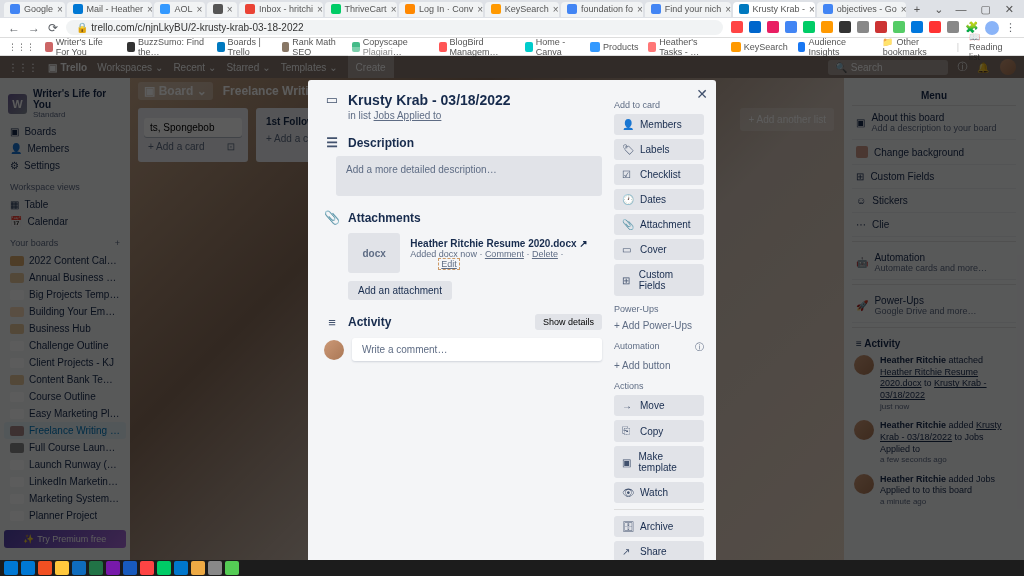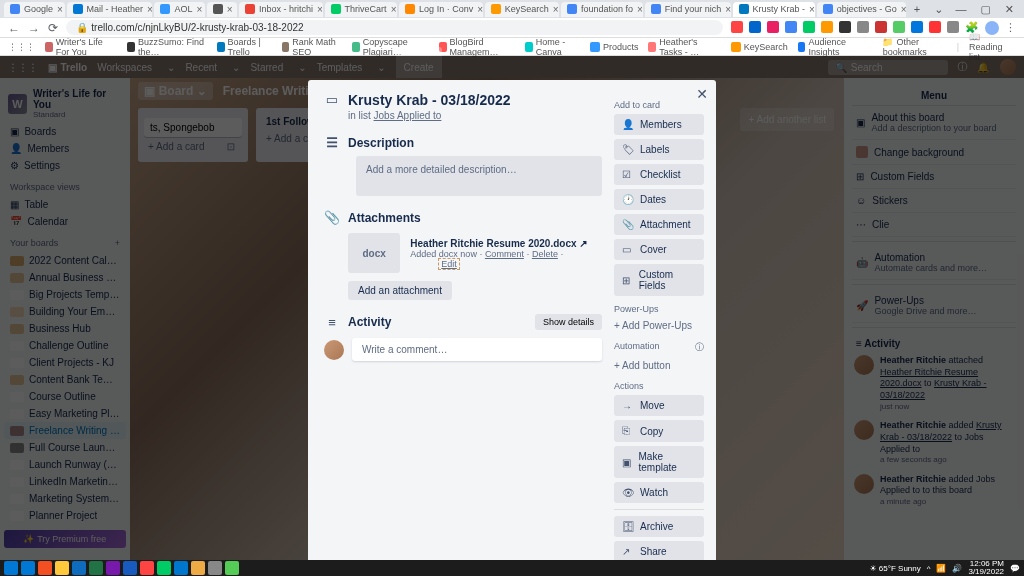--- a/index.html
+++ b/index.html
@@ -16,21 +16,21 @@
 .url-box { flex: 1; background: #f1f3f4; border-radius: 12px; padding: 2px 10px; font-size: 10px; color: #333; }
 .ext-icons { display: flex; gap: 6px; }
 .ext-icon { width: 12px; height: 12px; border-radius: 2px; }
 
 .bookmarks { height: 18px; background: #fff; display: flex; align-items: center; padding: 0 8px; gap: 10px; font-size: 9px; color: #555; border-bottom: 1px solid #ddd; }
 .bm-item { display: flex; align-items: center; gap: 3px; }
 .bm-icon { width: 10px; height: 10px; border-radius: 2px; }
 
 .trello-header { height: 22px; background: rgba(0,0,0,0.2); display: flex; align-items: center; padding: 0 8px; gap: 10px; color: #fff; font-size: 10px; }
 .trello-logo { font-weight: bold; display: flex; align-items: center; gap: 3px; }
-.th-item { display: flex; align-items: flex-start; gap: 15px; cursor: pointer; }
+.th-item { display: flex; align-items: flex-start; gap: 3px; cursor: pointer; }
 .th-create { background: rgba(255,255,255,0.3); padding: 15px 8px; border-radius: 3px; }
 .th-spacer { flex: 1; }
 .th-search { background: rgba(255,255,255,0.3); padding: 2px 8px; border-radius: 3px; width: 120px; }
 
 .main-layout { display: flex; height: calc(100% - 94px); position: relative; }
 
 .left-sidebar { width: 130px; background: #f4f5f7; padding: 6px 4px; font-size: 10px; color: #172b4d; overflow: hidden; }
 .ls-workspace { display: flex; align-items: center; gap: 6px; padding: 4px; }
 .ls-wicon { width: 20px; height: 20px; background: linear-gradient(135deg,#6b5b95,#878f99); border-radius: 3px; color: #fff; display: flex; align-items: center; justify-content: center; font-weight: bold; font-size: 11px; }
 .ls-section { color: #5e6c84; font-size: 9px; padding: 4px 6px; margin-top: 4px; }
@@ -63,21 +63,21 @@
 .modal-close { position: absolute; top: 6px; right: 8px; font-size: 14px; color: #42526e; cursor: pointer; }
 .modal-main { flex: 1; }
 .modal-side { width: 90px; }
 .m-title-row { display: flex; gap: 8px; align-items: flex-start; }
 .m-icon { width: 16px; text-align: center; color: #42526e; font-size: 13px; flex-shrink: 0; }
 .m-title { font-size: 14px; font-weight: 600; color: #172b4d; }
 .m-sub { font-size: 10px; color: #5e6c84; margin-left: 24px; margin-top: 2px; }
 .m-sub a { text-decoration: underline; color: #5e6c84; }
 .m-section { margin-top: 14px; }
 .m-section-h { display: flex; gap: 8px; align-items: center; font-size: 12px; font-weight: 600; color: #172b4d; }
-.m-desc-box { background: rgba(9,30,66,0.08); border-radius: 3px; padding: 8px 10px; margin-left: 32px; margin-top: 6px; font-size: 10px; color: #5e6c84; min-height: 40px; }
+.m-desc-box { background: rgba(9,30,66,0.08); border-radius: 3px; padding: 8px 10px; margin-left: 12px; margin-top: 6px; font-size: 10px; color: #5e6c84; min-height: 40px; }
 .m-attach { display: flex; gap: 10px; margin-left: 24px; margin-top: 8px; align-items: center; }
 .m-attach-thumb { width: 56px; height: 40px; background: rgba(9,30,66,0.08); border-radius: 3px; display: flex; align-items: center; justify-content: center; font-size: 10px; font-weight: 600; color: #5e6c84; }
 .m-attach-info { font-size: 10px; color: #172b4d; }
 .m-attach-name { font-weight: 600; }
 .m-attach-meta { color: #5e6c84; font-size: 9px; }
 .m-attach-meta a { text-decoration: underline; color: #5e6c84; }
 .m-btn { background: rgba(9,30,66,0.08); border-radius: 3px; padding: 4px 10px; font-size: 10px; color: #172b4d; display: inline-block; margin-top: 8px; margin-left: 24px; }
 .m-activity-h { display: flex; justify-content: space-between; align-items: center; }
 .m-show-details { background: rgba(9,30,66,0.08); padding: 3px 8px; border-radius: 3px; font-size: 9px; }
 .m-comment { display: flex; gap: 8px; margin-top: 8px; align-items: center; }
@@ -579,24 +579,13 @@
   <div class="tb-icon" style="background:#217346"></div>
   <div class="tb-icon" style="background:#7719aa"></div>
   <div class="tb-icon" style="background:#185abd"></div>
   <div class="tb-icon" style="background:#f44"></div>
   <div class="tb-icon" style="background:#0c6"></div>
   <div class="tb-icon" style="background:#07c"></div>
   <div class="tb-icon" style="background:#ea4"></div>
   <div class="tb-icon" style="background:#888"></div>
   <div class="tb-icon" style="background:#5c5"></div>
   <div class="tb-spacer"></div>
-  <div class="tb-sys">
-    <span>☀ <span>65°F Sunny</span></span>
-    <span>^</span>
-    <span>📶</span>
-    <span>🔊</span>
-    <div style="text-align:right;line-height:1">
-        <div>12:06 PM</div>
-        <div>3/19/2022</div>
-      </div>
-    <span>💬</span>
-  </div>
 </div>
 
 </body></html>

